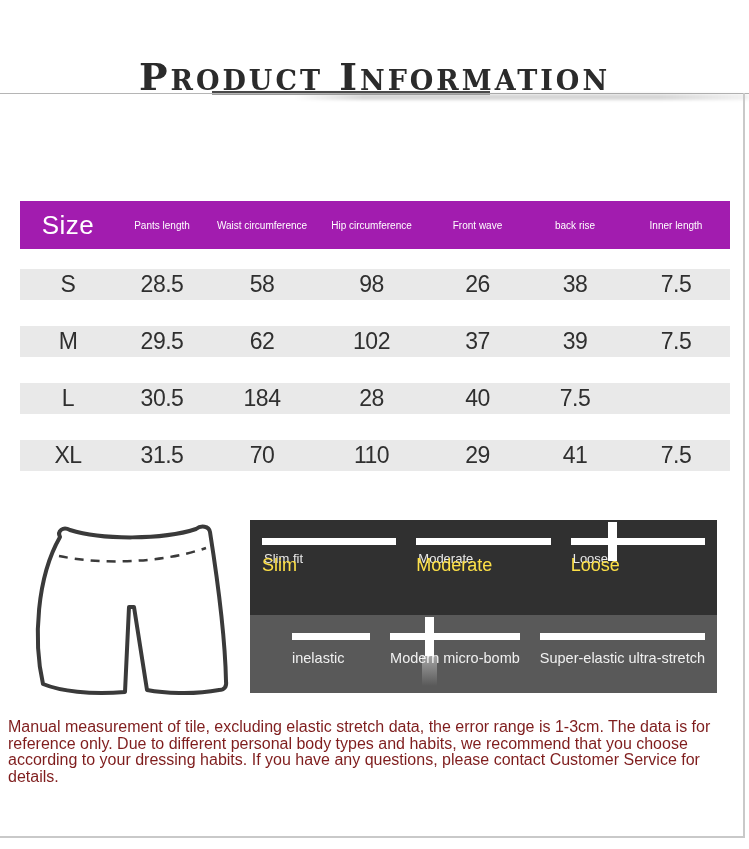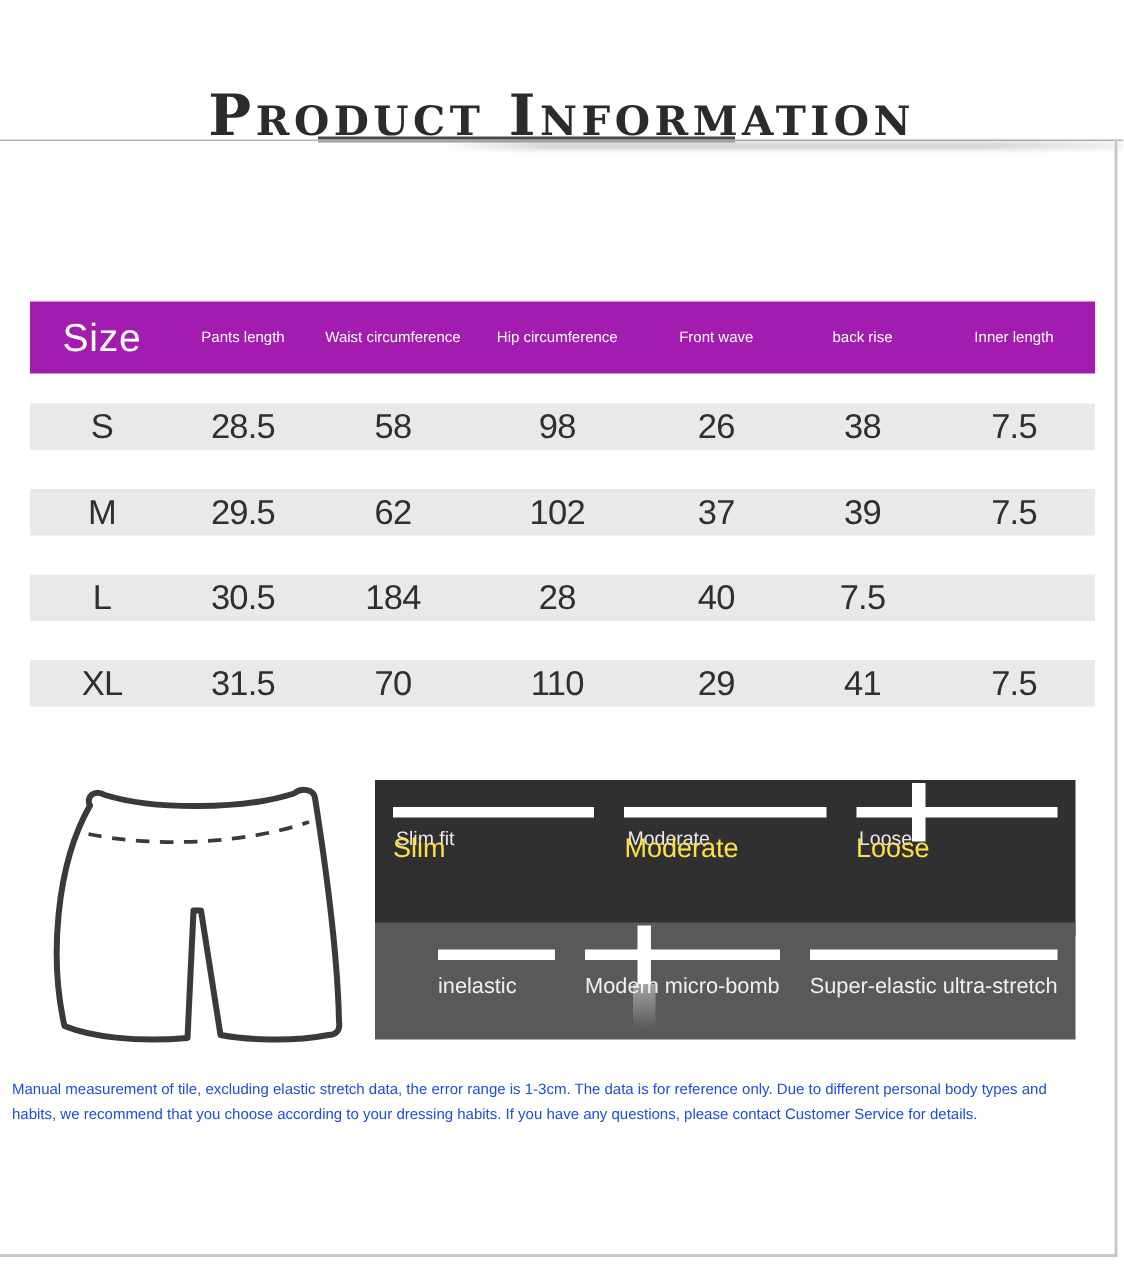--- a/index.html
+++ b/index.html
@@ -81,21 +81,21 @@
     position:absolute; left:0; top:1px; font-size:18px; color:#fde047; white-space:nowrap;
   }
   .single-label {
     display:block; margin-top:10px; font-size:14.5px; color:#f0f0f0; white-space:nowrap;
   }
   .label-right { text-align:right; }
 
   
   .disclaimer {
     position:absolute; top:719px; left:8px; width:707px;
-    font-size:10px; line-height:16.5px; color:#1d4ed8;
+    font-size:16px; line-height:16.5px; color:#7f1d1d;
   }
 </style>
 </head>
 <body>
 
 <div class="page">
 
   <div class="title">Product Information</div>
   <div class="full-rule"></div>
   <div class="rule-shadow"></div>

